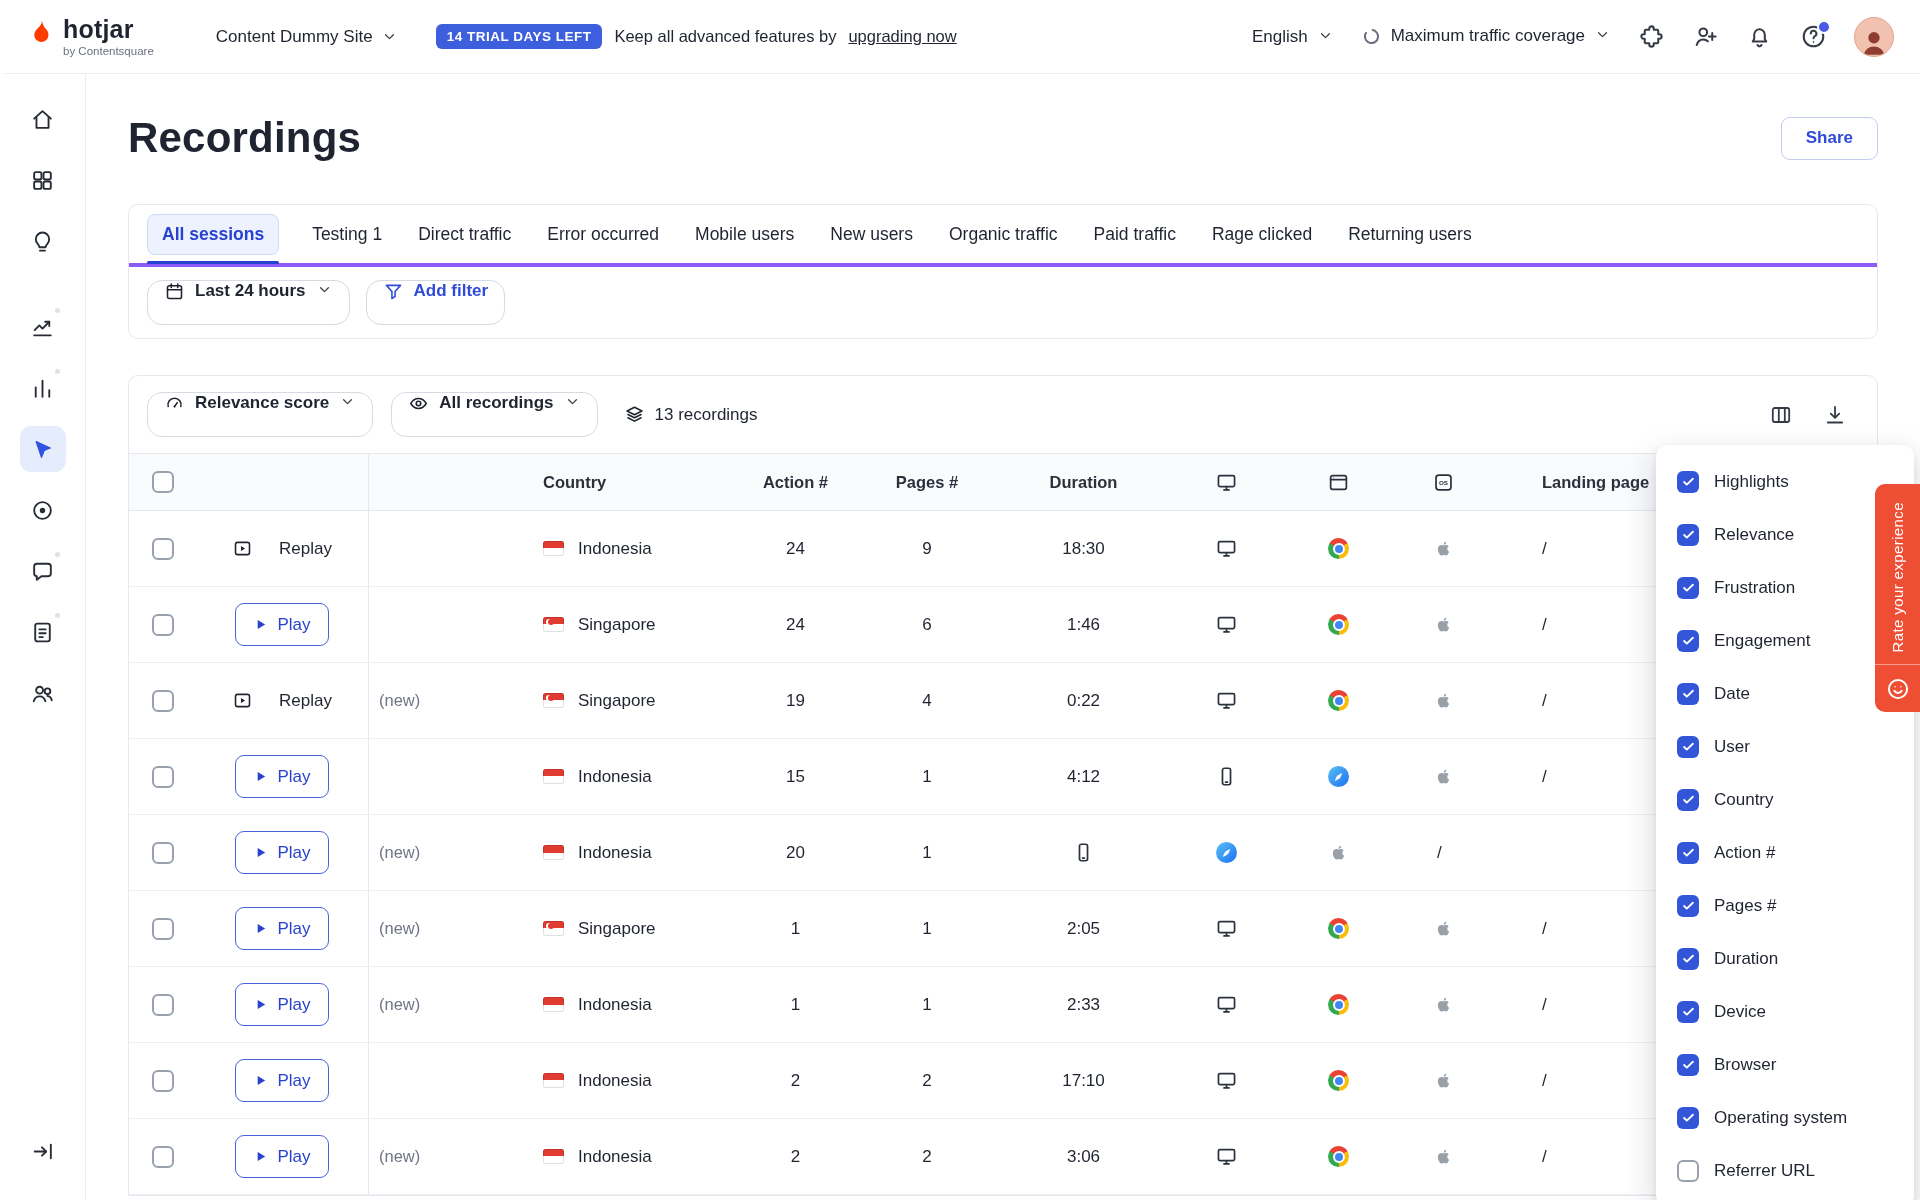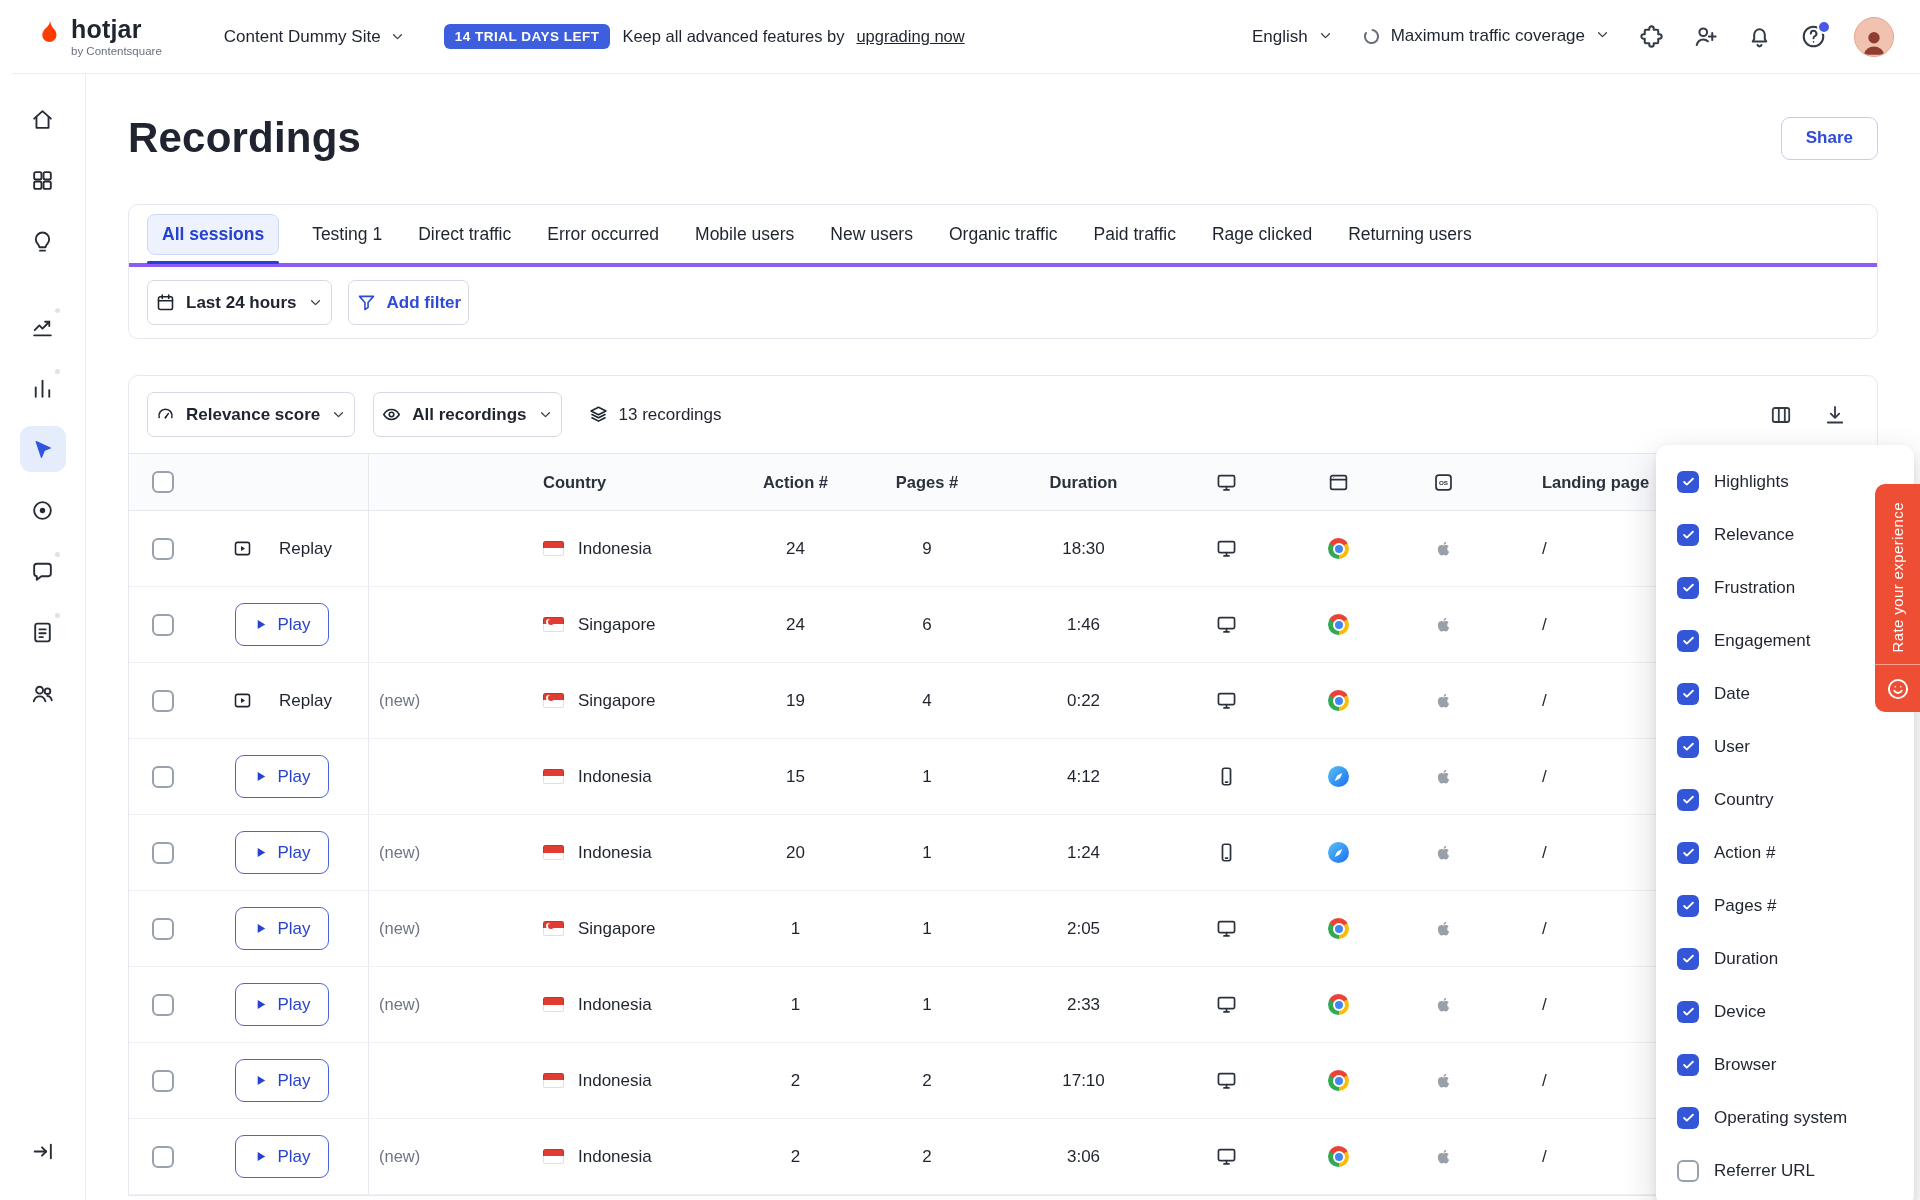--- a/index.html
+++ b/index.html
@@ -4,21 +4,21 @@
 <style>
   *{margin:0;padding:0;box-sizing:border-box}
   html,body{width:1920px;height:1200px;overflow:hidden;background:#fff;color:#1f2430;
     font-family:"Liberation Sans","DejaVu Sans",sans-serif}
   .icon{display:inline-flex;align-items:center;justify-content:center;flex:none}
   .icon svg{width:100%;height:100%;display:block}
   .i14{width:15px;height:15px}
   .i20{width:21px;height:21px}.i22{width:23px;height:23px}.i24{width:25px;height:25px}
 
   
-  .topbar{position:fixed;left:12px;top:0;right:0;height:74px;background:#fff;border-bottom:1px solid #ececf2;
+  .topbar{position:fixed;left:4px;top:0;right:0;height:74px;background:#fff;border-bottom:1px solid #ececf2;
     display:flex;align-items:center;padding:0 26px 0 22px;z-index:40}
   .brand{display:flex;align-items:flex-start;gap:7px;cursor:pointer}
   .brand .flame{width:30px;height:30px}
   .brand-name{font-size:25px;font-weight:bold;line-height:1;letter-spacing:.2px}
   .brand-byline{font-size:11.5px;color:#6a7080;margin-top:3px;text-align:right}
   .site-select{display:flex;align-items:center;gap:8px;margin-left:62px;font-size:17px;cursor:pointer}
   .chev{width:17px;height:17px;color:#3a4049}
   .trial{display:flex;align-items:center;gap:12px;margin-left:38px}
   .badge{background:#3E5FDD;color:#fff;font-weight:bold;font-size:13.5px;letter-spacing:.5px;
     padding:5px 11px;border-radius:6px;white-space:nowrap}
@@ -54,22 +54,22 @@
   .share-btn{height:43px;padding:0 24px;border:1px solid #c4cdee;border-radius:9px;background:#fff;
     color:#2f4bd7;font-size:17px;font-weight:bold;cursor:pointer;font-family:inherit}
   .card{border:1px solid #e7e8ef;border-radius:10px;background:#fff}
   .card.seg{margin-top:42px}
   .tabs-row{display:flex;align-items:center;gap:30px;padding:0 18px;height:62px;border-bottom:4px solid #8b5cf6}
   .tab{height:100%;display:flex;align-items:center;position:relative;cursor:pointer;font-size:17.5px;white-space:nowrap}
   .tab .chip{padding:9px 2px;border:1px solid transparent;border-radius:8px}
   .tab.active .chip{background:#edf2fe;color:#2742cf;border-color:#ccd8f8;padding:9px 14px;font-weight:bold}
   .tab.active::after{content:"";position:absolute;left:0;right:0;bottom:-1px;height:3px;border-radius:2px;background:#2742cf}
   .filters-row{display:flex;align-items:center;gap:16px;padding:13px 18px}
-  .btn{display:inline-flex;align-items:center;gap:10px;height:45px;padding:0 7px;background:#fff;
-    border:1px solid #d7d9e3;border-radius:7px;font-size:17px;color:#1f2430;cursor:pointer;font-family:inherit}
+  .btn{display:inline-flex;align-items:flex-start;gap:10px;height:45px;padding:0 16px;background:#fff;
+    border:1px solid #d7d9e3;border-radius:15px;font-size:17px;color:#1f2430;cursor:pointer;font-family:inherit}
   .btn .bold{font-weight:bold}
   .btn.addf{color:#2f4bd7;font-weight:bold}
   .btn.addf .icon{color:#2f4bd7}
   .card.tablecard{margin-top:36px;overflow:hidden;border-bottom-left-radius:0;border-bottom-right-radius:0}
   .controls-row{display:flex;align-items:center;gap:18px;padding:16px 18px}
   .count{display:flex;align-items:center;gap:10px;font-size:17px;margin-left:8px}
   .ctrl-icons{margin-left:auto;display:flex;align-items:center;gap:30px;padding-right:12px}
   .ctrl-icons .tbicon{width:24px;height:24px}
 
   
@@ -663,21 +663,20 @@
           </div>
           <div class="cell c-user">
             <span>(new)</span>
           </div>
           <div class="cell c-country">
             <span class="flag indonesia"></span>
             <span>Indonesia</span>
           </div>
           <div class="cell c-num">20</div>
           <div class="cell c-num">1</div>
-          <div class="cell c-num">1:24</div>
           <div class="cell c-icon">
             <span class="icon i22 dev">
               <svg viewBox="0 0 24 24" fill="none" stroke="currentColor" stroke-width="1.8" stroke-linecap="round" stroke-linejoin="round">
                 <rect x="7.8" y="3.4" width="8.4" height="17.2" rx="2"></rect>
                 <path d="M11 17.8h2"></path>
               </svg>
             </span>
           </div>
           <div class="cell c-icon">
             <span class="safari"></span>

